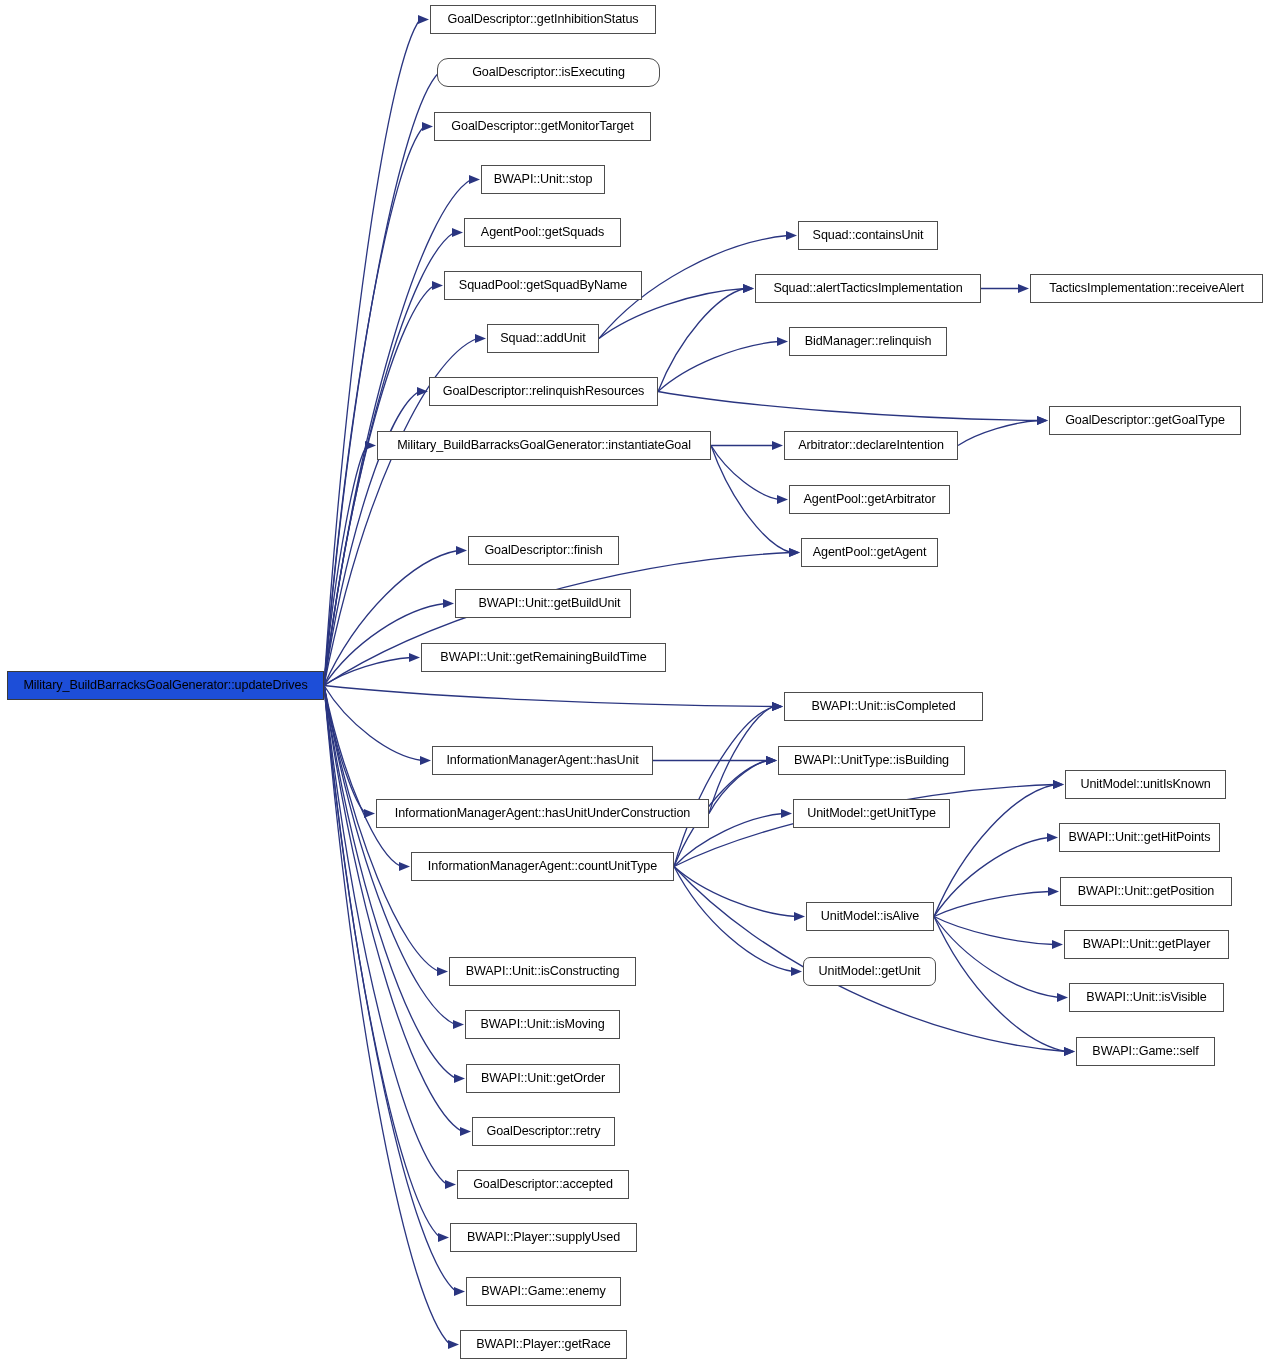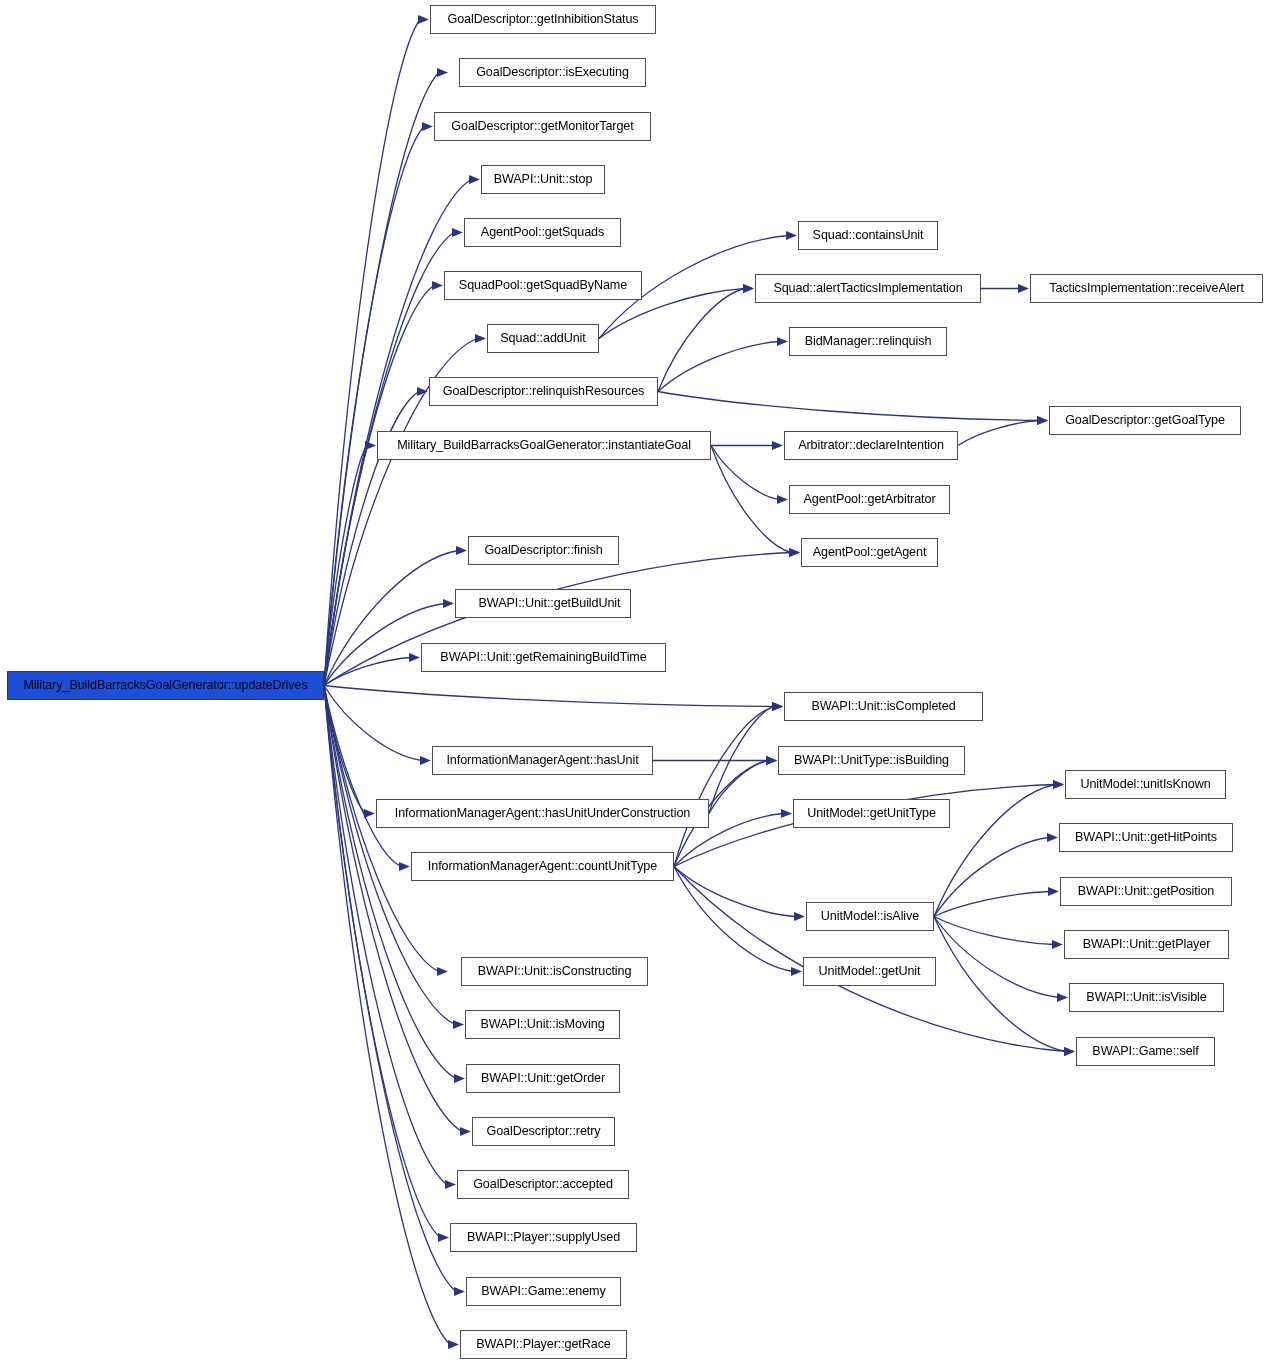--- a/index.html
+++ b/index.html
@@ -162,55 +162,55 @@
         <polygon class="arrow-head" points="1063,944.5 1052,940 1052,949"></polygon>
         <path class="edge-path" d="M 934 916.5 C 963.48 958.62, 1017.08 992.64, 1059 997.5"></path>
         <polygon class="arrow-head" points="1068,997.5 1057,993 1057,1002"></polygon>
         <path class="edge-path" d="M 934 916.5 C 965.02 986.7, 1021.42 1043.4, 1066 1051.5"></path>
         <polygon class="arrow-head" points="1075,1051.5 1064,1047 1064,1056"></polygon>
       </g>
   </svg>
   <div id="node-layer">
       <div class="node-box root-node" style="left: 7px; top: 671px; width: 317px;">Military_BuildBarracksGoalGenerator::updateDrives</div>
       <div class="node-box" style="left: 430px; top: 5px; width: 226px;">GoalDescriptor::getInhibitionStatus</div>
-      <div class="node-box" style="left: 459px; top: 58px; width: 187px;">GoalDescriptor::isExecuting</div>
+      <div class="node-box" style="left: 437px; top: 58px; width: 223px; border-radius: 11px;">GoalDescriptor::isExecuting</div>
       <div class="node-box" style="left: 434px; top: 112px; width: 217px;">GoalDescriptor::getMonitorTarget</div>
       <div class="node-box" style="left: 481px; top: 165px; width: 124px;">BWAPI::Unit::stop</div>
       <div class="node-box" style="left: 464px; top: 218px; width: 157px;">AgentPool::getSquads</div>
       <div class="node-box" style="left: 444px; top: 271px; width: 198px;">SquadPool::getSquadByName</div>
       <div class="node-box" style="left: 487px; top: 324px; width: 112px;">Squad::addUnit</div>
       <div class="node-box" style="left: 429px; top: 377px; width: 229px;">GoalDescriptor::relinquishResources</div>
       <div class="node-box" style="left: 377px; top: 431px; width: 334px;">Military_BuildBarracksGoalGenerator::instantiateGoal</div>
       <div class="node-box" style="left: 468px; top: 536px; width: 151px;">GoalDescriptor::finish</div>
       <div class="node-box" style="left: 455px; top: 589px; width: 176px; padding-left: 13px;">BWAPI::Unit::getBuildUnit</div>
       <div class="node-box" style="left: 421px; top: 643px; width: 245px;">BWAPI::Unit::getRemainingBuildTime</div>
       <div class="node-box" style="left: 432px; top: 746px; width: 221px;">InformationManagerAgent::hasUnit</div>
       <div class="node-box" style="left: 376px; top: 799px; width: 333px;">InformationManagerAgent::hasUnitUnderConstruction</div>
       <div class="node-box" style="left: 411px; top: 852px; width: 263px;">InformationManagerAgent::countUnitType</div>
-      <div class="node-box" style="left: 449px; top: 957px; width: 187px; margin-left: 12px;">BWAPI::Unit::isConstructing</div>
+      <div class="node-box" style="left: 449px; top: 957px; width: 187px;">BWAPI::Unit::isConstructing</div>
       <div class="node-box" style="left: 465px; top: 1010px; width: 155px;">BWAPI::Unit::isMoving</div>
       <div class="node-box" style="left: 466px; top: 1064px; width: 154px;">BWAPI::Unit::getOrder</div>
       <div class="node-box" style="left: 472px; top: 1117px; width: 143px;">GoalDescriptor::retry</div>
       <div class="node-box" style="left: 457px; top: 1170px; width: 172px;">GoalDescriptor::accepted</div>
       <div class="node-box" style="left: 450px; top: 1223px; width: 187px;">BWAPI::Player::supplyUsed</div>
       <div class="node-box" style="left: 466px; top: 1277px; width: 155px;">BWAPI::Game::enemy</div>
       <div class="node-box" style="left: 460px; top: 1330px; width: 167px;">BWAPI::Player::getRace</div>
       <div class="node-box" style="left: 798px; top: 221px; width: 140px;">Squad::containsUnit</div>
       <div class="node-box" style="left: 755px; top: 274px; width: 226px;">Squad::alertTacticsImplementation</div>
       <div class="node-box" style="left: 789px; top: 327px; width: 158px;">BidManager::relinquish</div>
       <div class="node-box" style="left: 784px; top: 431px; width: 174px;">Arbitrator::declareIntention</div>
       <div class="node-box" style="left: 789px; top: 485px; width: 161px;">AgentPool::getArbitrator</div>
       <div class="node-box" style="left: 801px; top: 538px; width: 137px;">AgentPool::getAgent</div>
       <div class="node-box" style="left: 784px; top: 692px; width: 199px;">BWAPI::Unit::isCompleted</div>
       <div class="node-box" style="left: 778px; top: 746px; width: 187px;">BWAPI::UnitType::isBuilding</div>
       <div class="node-box" style="left: 793px; top: 799px; width: 157px;">UnitModel::getUnitType</div>
       <div class="node-box" style="left: 806px; top: 902px; width: 128px;">UnitModel::isAlive</div>
-      <div class="node-box" style="left: 803px; top: 957px; width: 133px;">UnitModel::getUnit</div>
+      <div class="node-box" style="left: 803px; top: 957px; width: 133px; border-radius: 7px;">UnitModel::getUnit</div>
       <div class="node-box" style="left: 1030px; top: 274px; width: 233px;">TacticsImplementation::receiveAlert</div>
       <div class="node-box" style="left: 1049px; top: 406px; width: 192px;">GoalDescriptor::getGoalType</div>
       <div class="node-box" style="left: 1065px; top: 770px; width: 161px;">UnitModel::unitIsKnown</div>
-      <div class="node-box" style="left: 1059px; top: 823px; width: 174px;">BWAPI::Unit::getHitPoints</div>
+      <div class="node-box" style="left: 1059px; top: 823px; width: 161px;">BWAPI::Unit::getHitPoints</div>
       <div class="node-box" style="left: 1060px; top: 877px; width: 172px;">BWAPI::Unit::getPosition</div>
       <div class="node-box" style="left: 1064px; top: 930px; width: 165px;">BWAPI::Unit::getPlayer</div>
       <div class="node-box" style="left: 1069px; top: 983px; width: 155px;">BWAPI::Unit::isVisible</div>
       <div class="node-box" style="left: 1076px; top: 1037px; width: 139px;">BWAPI::Game::self</div>
     </div>
 </div>
 
 </body></html>

